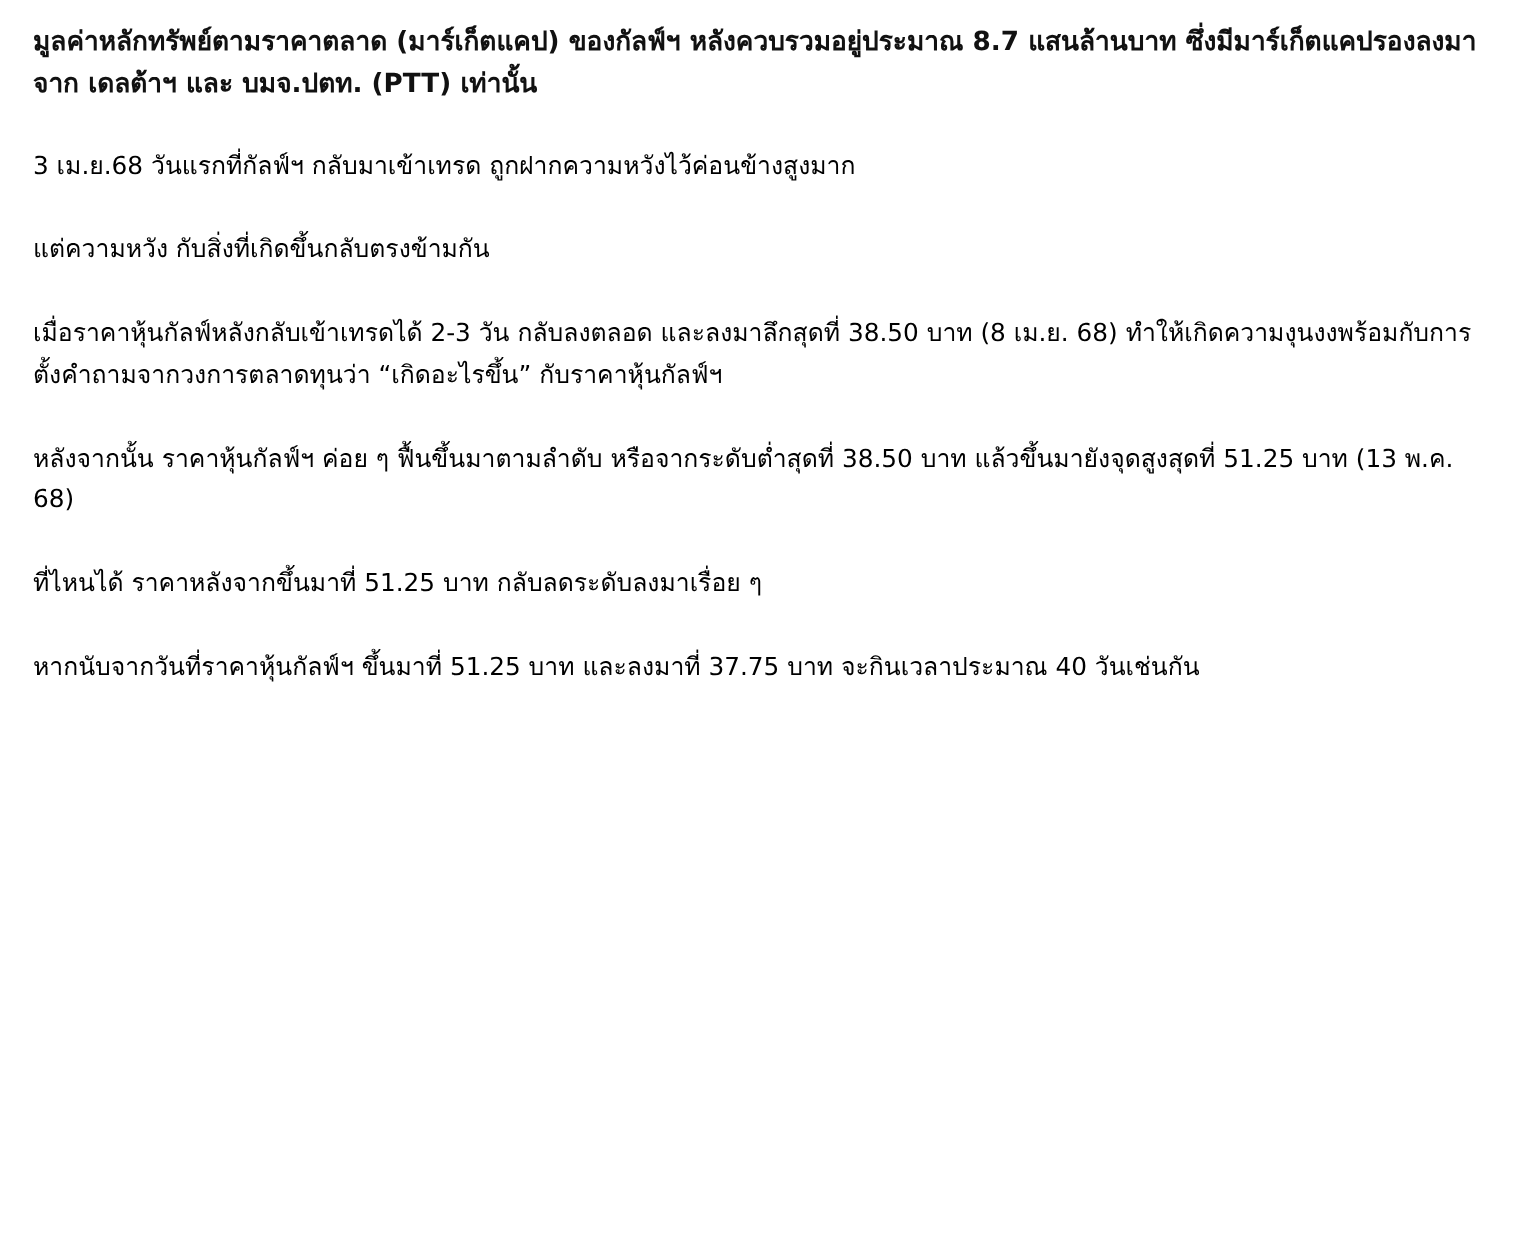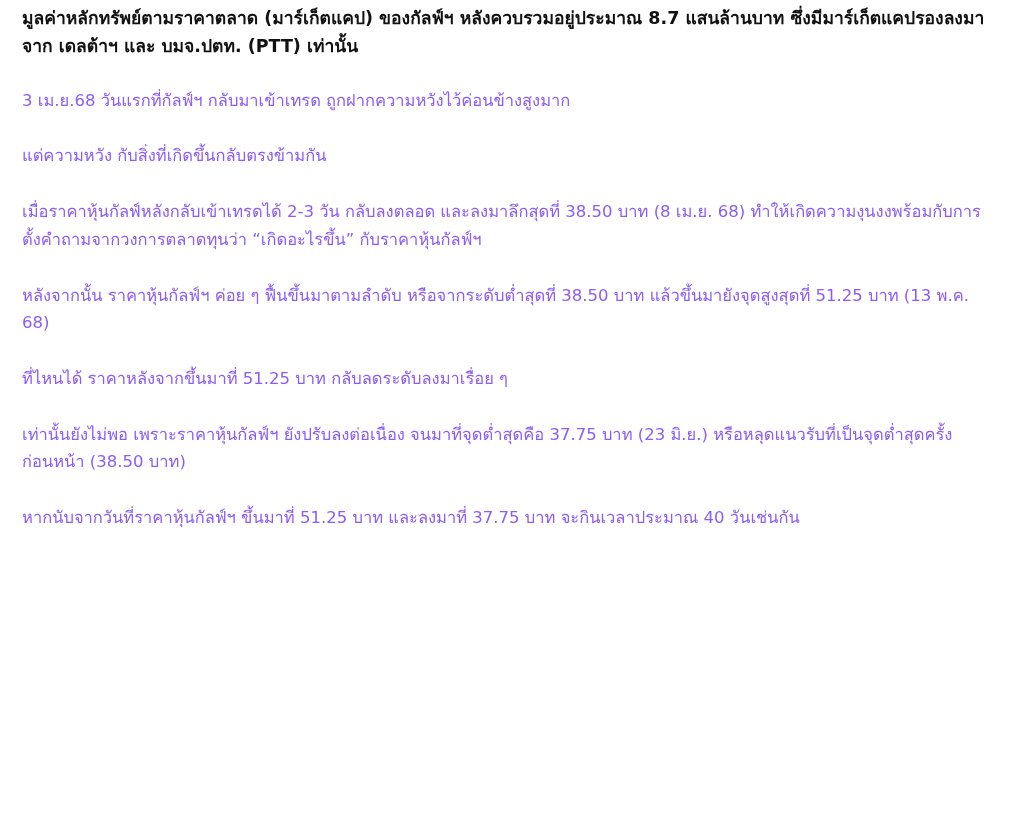--- a/index.html
+++ b/index.html
@@ -9,50 +9,49 @@
   }
   body {
     width: 1023px;
     min-height: 840px;
     font-family: "DejaVu Sans", "Liberation Sans", sans-serif;
     color: #1a1a1a;
   }
   .page {
     box-sizing: border-box;
     width: 1023px;
-    padding: 4px 22px 10px 22px;
+    padding: 14px 22px 10px 22px;
   }
   .lead {
     font-size: 17.5px;
     font-weight: bold;
     line-height: 1.62;
     color: #111111;
     margin: 0 0 26px 0;
     max-width: 985px;
   }
   .para {
     font-size: 16.5px;
     font-weight: normal;
     line-height: 1.68;
-    color: #8b5cf6;
+    color: #000000;
     margin: 0 0 28px 0;
     max-width: 960px;
   }
   .para:last-child {
     margin-bottom: 0;
   }
 </style>
 </head>
 <body>
 
 <div class="page">
 
   <p class="lead">มูลค่าหลักทรัพย์ตามราคาตลาด (มาร์เก็ตแคป) ของกัลฟ์ฯ หลังควบรวมอยู่ประมาณ 8.7 แสนล้านบาท ซึ่งมีมาร์เก็ตแคปรองลงมาจาก เดลต้าฯ และ บมจ.ปตท. (PTT) เท่านั้น</p>
 
   <p class="para">3 เม.ย.68 วันแรกที่กัลฟ์ฯ กลับมาเข้าเทรด ถูกฝากความหวังไว้ค่อนข้างสูงมาก</p>
   <p class="para">แต่ความหวัง กับสิ่งที่เกิดขึ้นกลับตรงข้ามกัน</p>
   <p class="para">เมื่อราคาหุ้นกัลฟ์หลังกลับเข้าเทรดได้ 2-3 วัน กลับลงตลอด และลงมาลึกสุดที่ 38.50 บาท (8 เม.ย. 68) ทำให้เกิดความงุนงงพร้อมกับการตั้งคำถามจากวงการตลาดทุนว่า “เกิดอะไรขึ้น” กับราคาหุ้นกัลฟ์ฯ</p>
   <p class="para">หลังจากนั้น ราคาหุ้นกัลฟ์ฯ ค่อย ๆ ฟื้นขึ้นมาตามลำดับ หรือจากระดับต่ำสุดที่ 38.50 บาท แล้วขึ้นมายังจุดสูงสุดที่ 51.25 บาท (13 พ.ค. 68)</p>
   <p class="para">ที่ไหนได้ ราคาหลังจากขึ้นมาที่ 51.25 บาท กลับลดระดับลงมาเรื่อย ๆ</p>
-  <p class="para">เท่านั้นยังไม่พอ เพราะราคาหุ้นกัลฟ์ฯ ยังปรับลงต่อเนื่อง จนมาที่จุดต่ำสุดคือ 37.75 บาท (23 มิ.ย.) หรือหลุดแนวรับที่เป็นจุดต่ำสุดครั้งก่อนหน้า (38.50 บาท)</p>
   <p class="para">หากนับจากวันที่ราคาหุ้นกัลฟ์ฯ ขึ้นมาที่ 51.25 บาท และลงมาที่ 37.75 บาท จะกินเวลาประมาณ 40 วันเช่นกัน</p>
 
 </div>
 
 </body></html>

